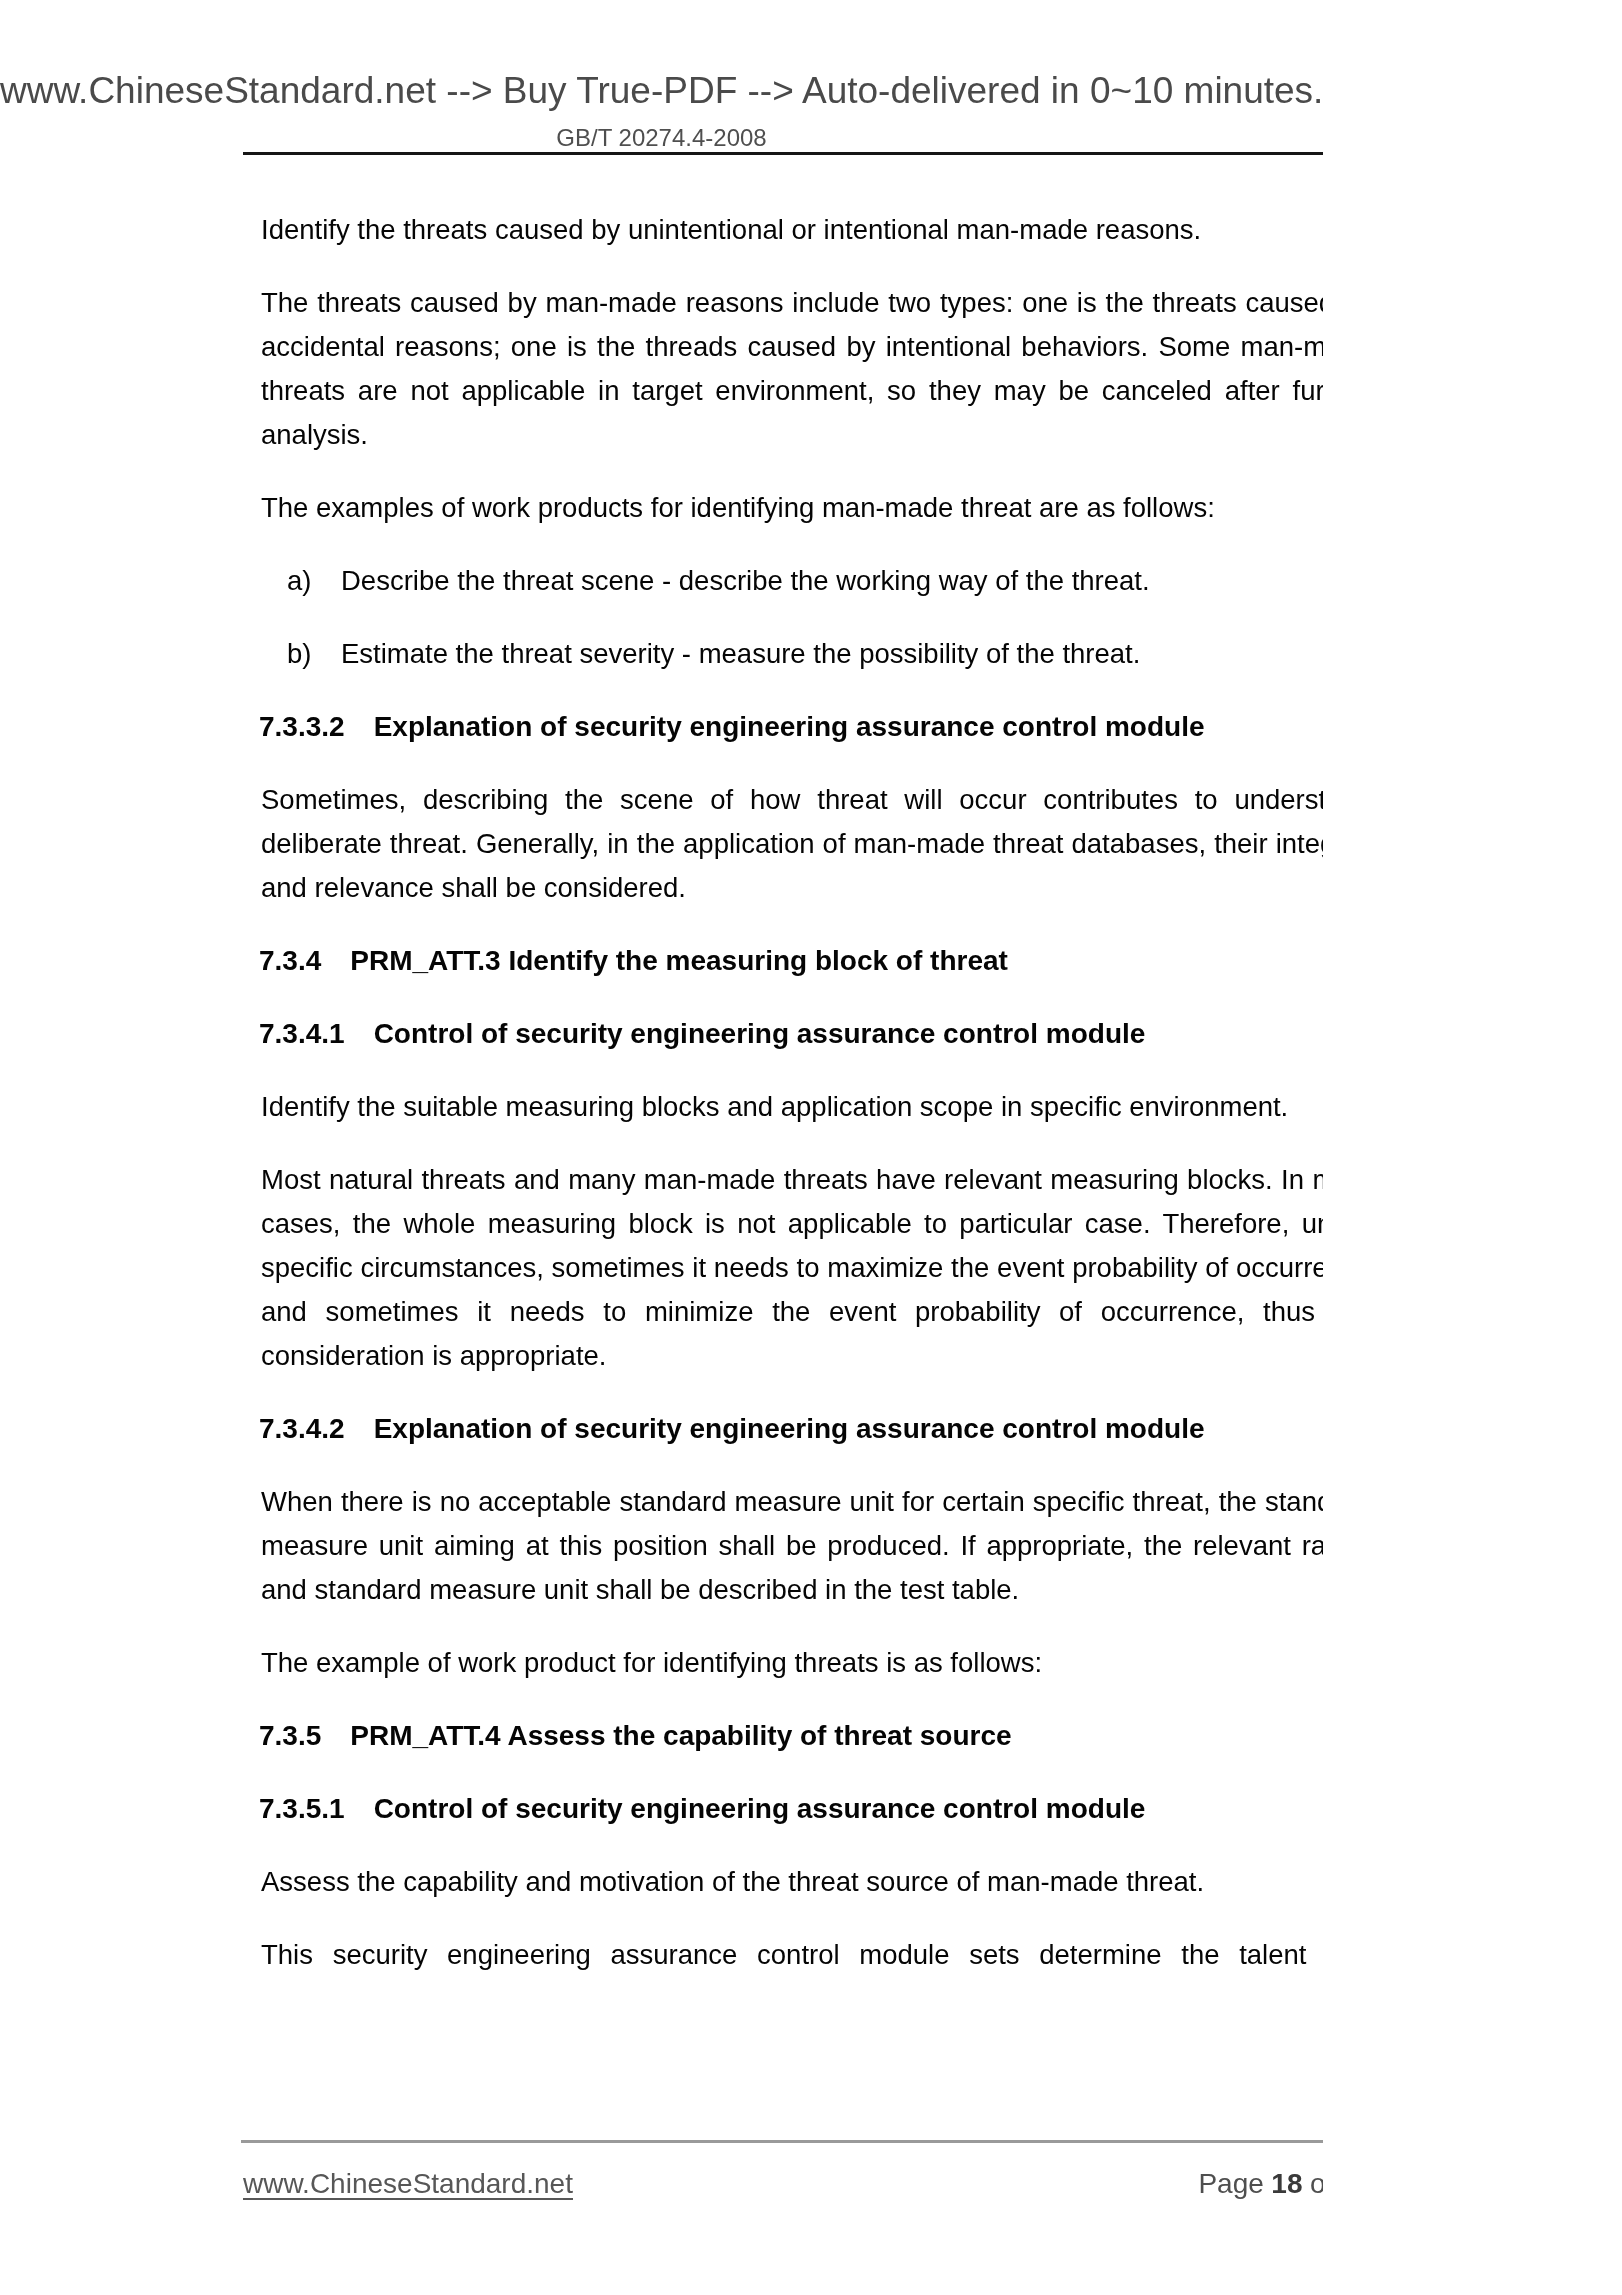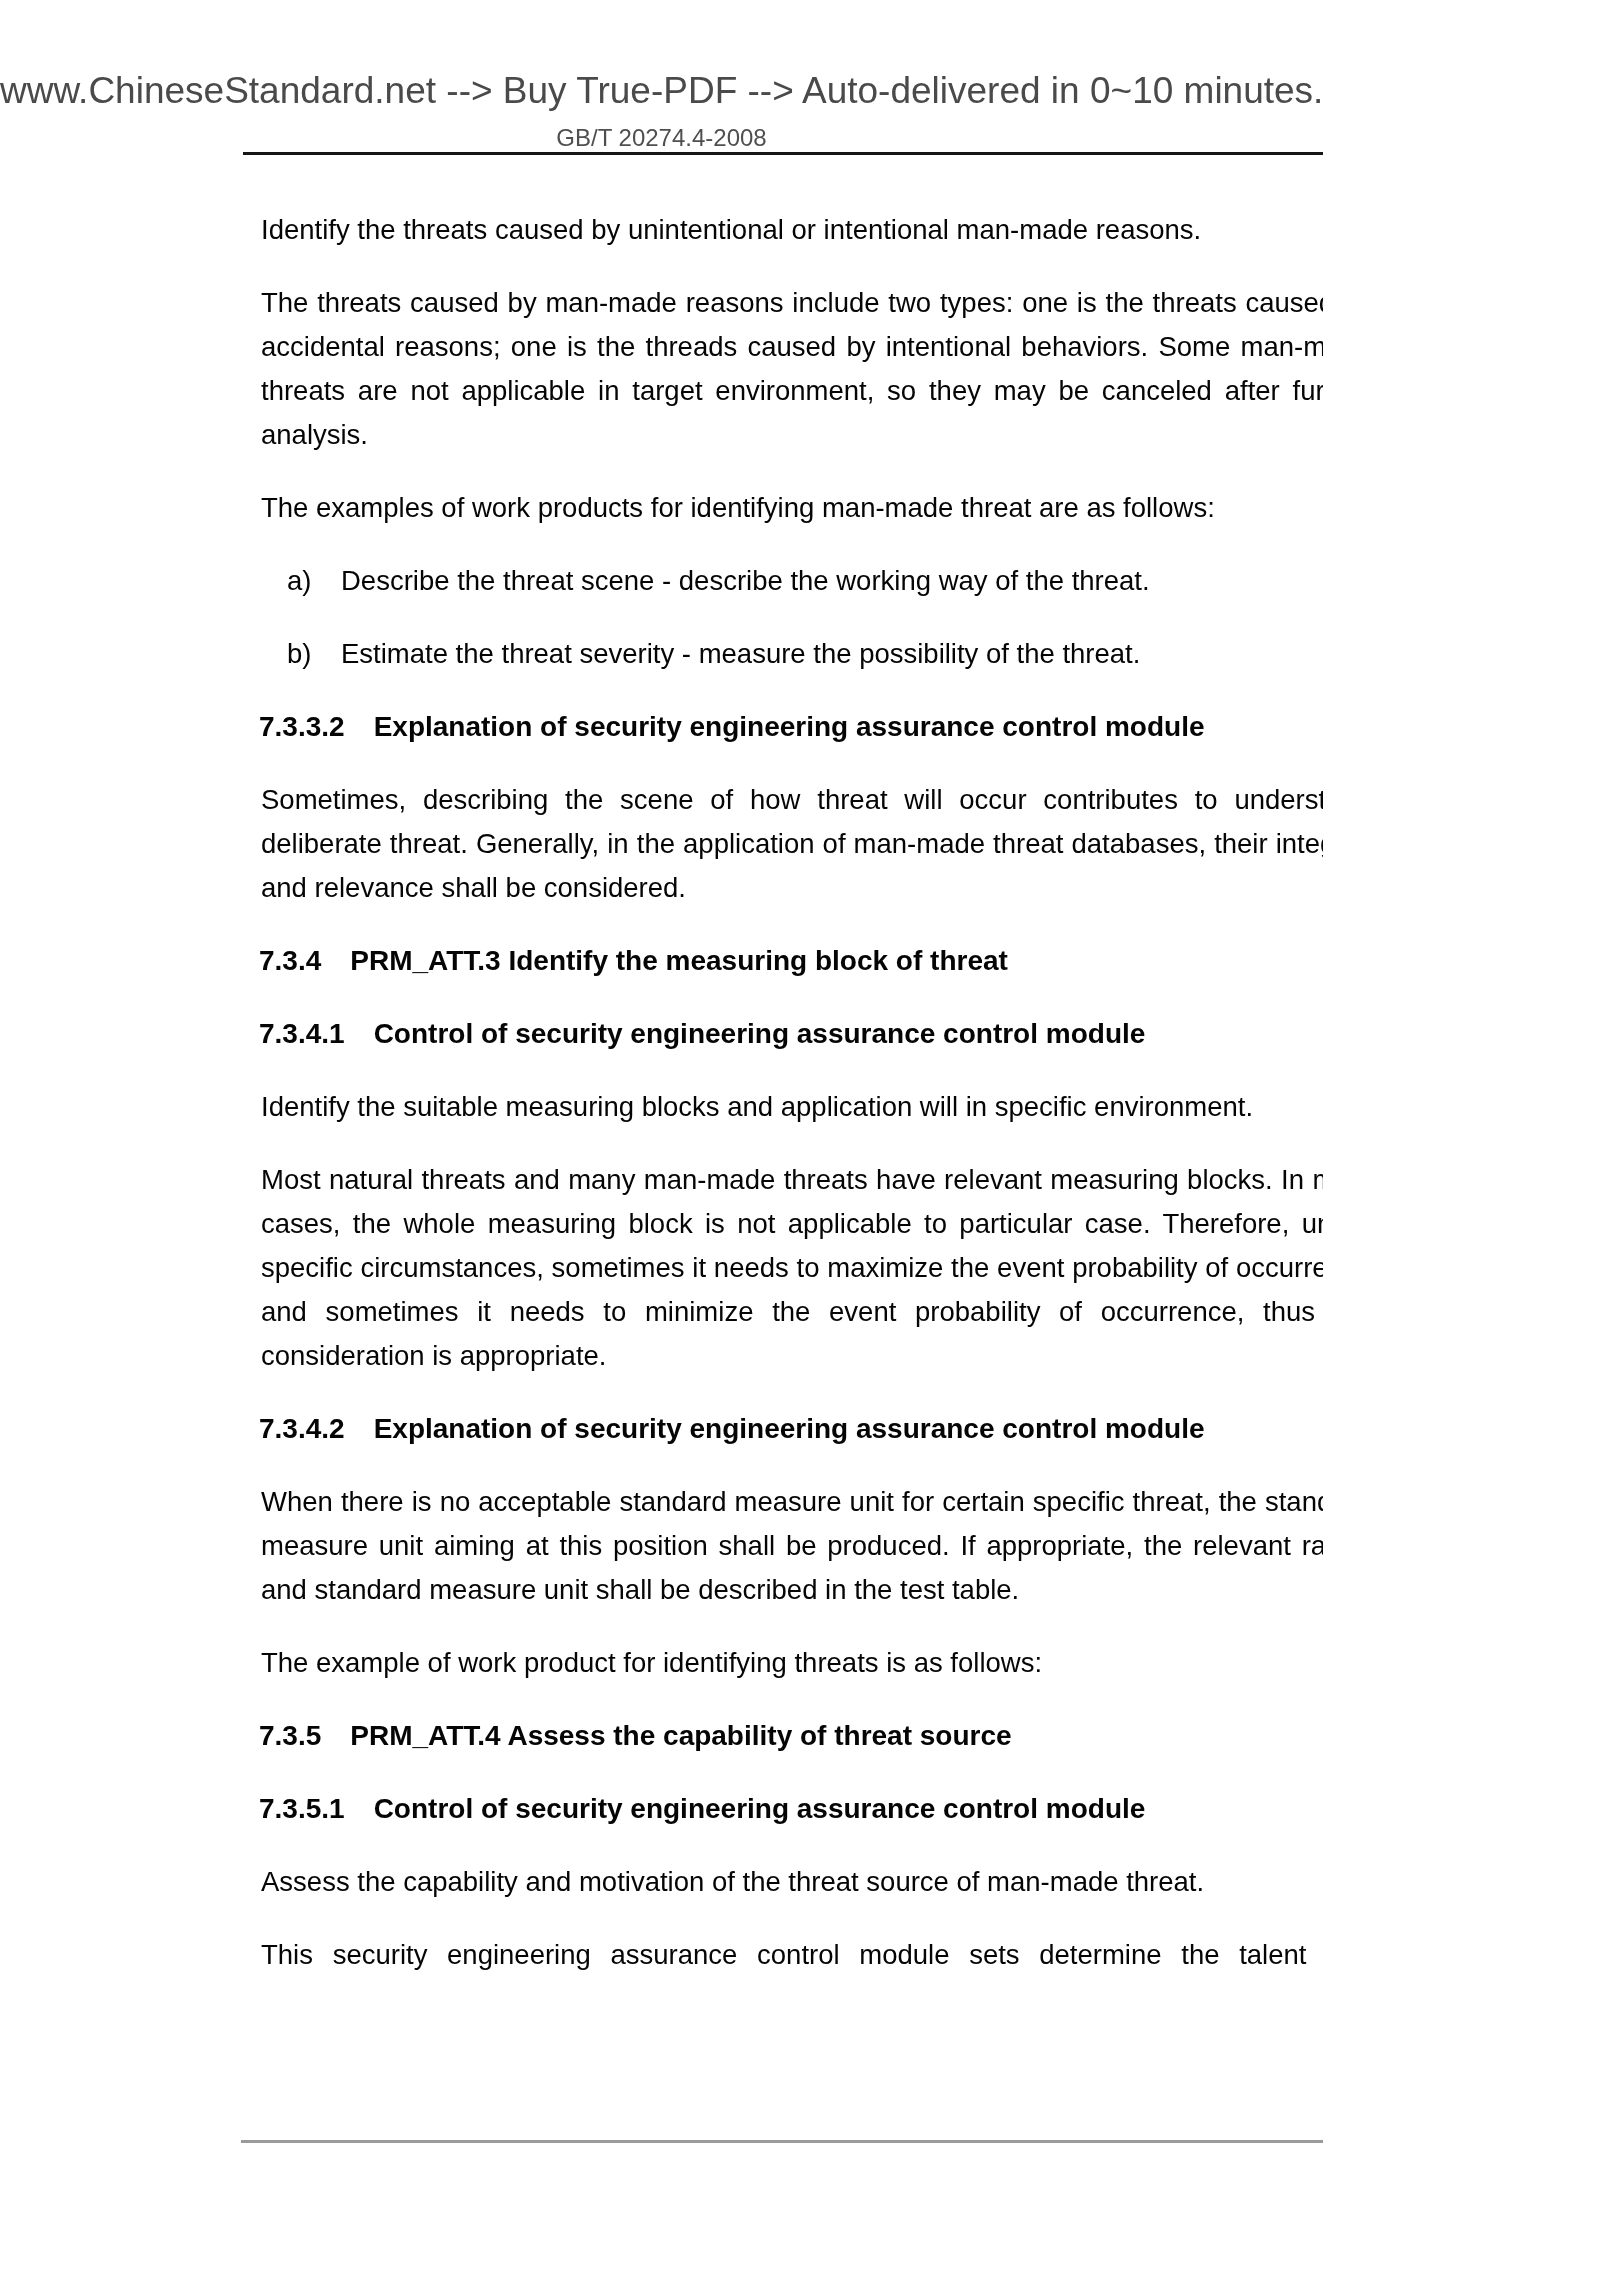--- a/index.html
+++ b/index.html
@@ -144,21 +144,21 @@
     <div class="list-item"><span class="list-marker">b)</span><span>Estimate the threat severity - measure the possibility of the threat.</span></div>
 
     <h3 class="heading"><span class="hnum">7.3.3.2</span><span>Explanation of security engineering assurance control module</span></h3>
 
     <p class="para just">Sometimes, describing the scene of how threat will occur contributes to understand deliberate threat. Generally, in the application of man-made threat databases, their integrity and relevance shall be considered.</p>
 
     <h3 class="heading"><span class="hnum">7.3.4</span><span>PRM_ATT.3 Identify the measuring block of threat</span></h3>
 
     <h3 class="heading"><span class="hnum">7.3.4.1</span><span>Control of security engineering assurance control module</span></h3>
 
-    <p class="para">Identify the suitable measuring blocks and application will in specific environment.</p>
+    <p class="para">Identify the suitable measuring blocks and application scope in specific environment.</p>
 
     <p class="para just">Most natural threats and many man-made threats have relevant measuring blocks. In most cases, the whole measuring block is not applicable to particular case. Therefore, under specific circumstances, sometimes it needs to maximize the event probability of occurrence and sometimes it needs to minimize the event probability of occurrence, thus the consideration is appropriate.</p>
 
     <h3 class="heading mt12"><span class="hnum">7.3.4.2</span><span>Explanation of security engineering assurance control module</span></h3>
 
     <p class="para just">When there is no acceptable standard measure unit for certain specific threat, the standard measure unit aiming at this position shall be produced. If appropriate, the relevant range and standard measure unit shall be described in the test table.</p>
 
     <p class="para">The example of work product for identifying threats is as follows:</p>
 
 
@@ -167,15 +167,19 @@
     <h3 class="heading"><span class="hnum">7.3.5.1</span><span>Control of security engineering assurance control module</span></h3>
 
     <p class="para">Assess the capability and motivation of the threat source of man-made threat.</p>
 
     <p class="para just-all">This security engineering assurance control module sets determine the talent and</p>
 
   </div>
 
   <div class="footer-rule"></div>
 
+  <div class="page-footer">
+    <span class="footer-site">www.ChineseStandard.net</span>
+    <span class="page-indicator"><span>Page</span><span class="page-num">18</span><span>of</span><span class="page-num">86</span></span>
+  </div>
 
 </div>
 
 
 </body></html>

